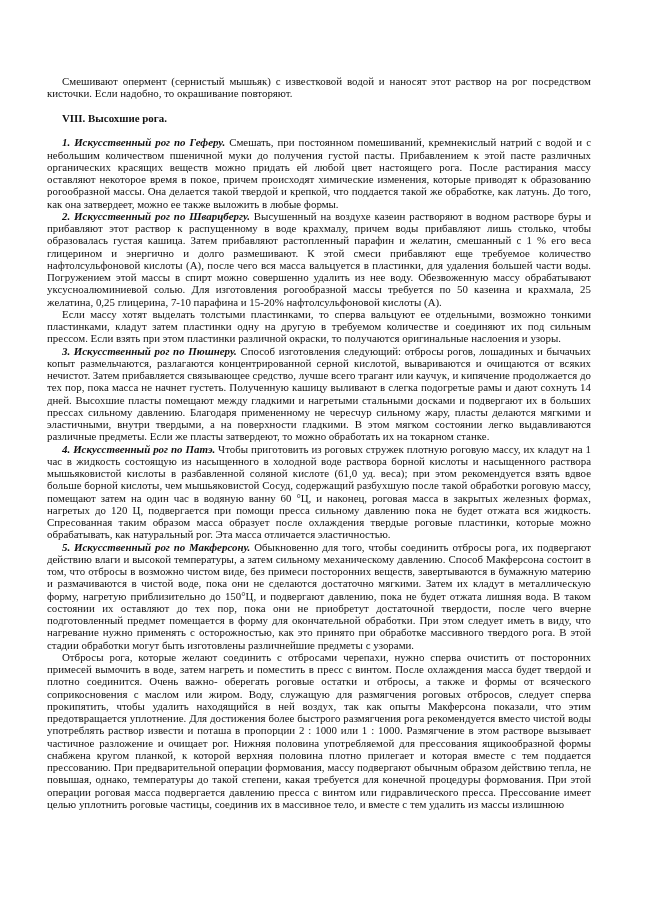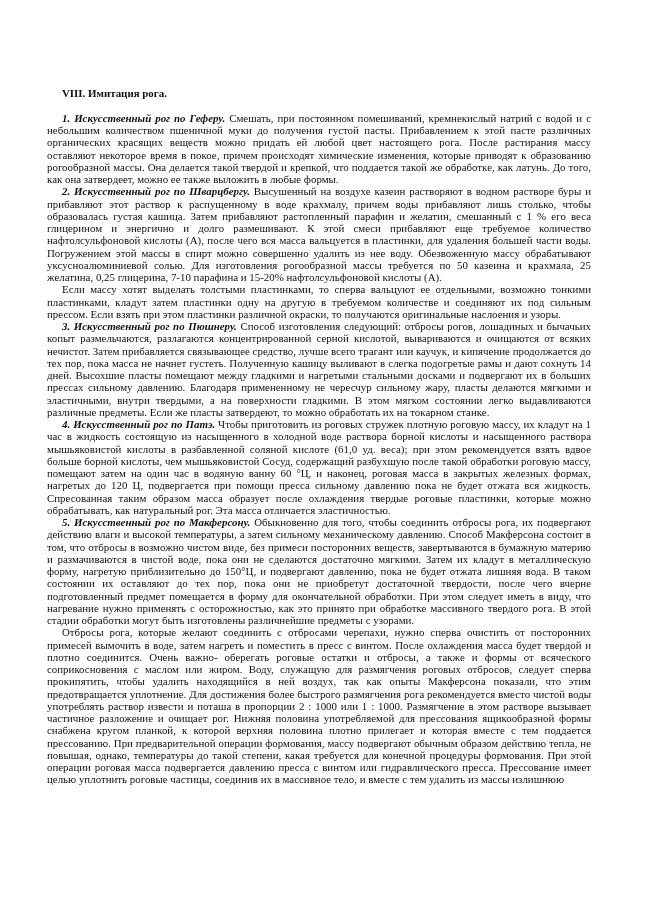--- a/index.html
+++ b/index.html
@@ -44,22 +44,23 @@
   }
   .page b.item-title {
     font-weight: bold;
     font-style: italic;
   }
 </style>
 </head>
 <body>
 
 <div class="page">
+  <p class="indent">Смешивают опермент (сернистый мышьяк) с известковой водой и наносят этот раствор на рог посредством кисточки. Если надобно, то окрашивание повторяют.</p>
   <p class="blank"></p>
-  <h2 class="section-heading">VIII. Имитация рога.</h2>
+  <h2 class="section-heading">VIII. Высохшие рога.</h2>
   <p class="blank"></p>
 
   <p class="indent"><b class="item-title">1. Искусственный рог по Геферу.</b><span> Смешать, при постоянном помешиваний, кремнекислый натрий с водой и с небольшим количеством пшеничной муки до получения густой пасты. Прибавлением к этой пасте различных органических красящих веществ можно придать ей любой цвет настоящего рога. После растирания массу оставляют некоторое время в покое, причем происходят химические изменения, которые приводят к образованию рогообразной массы. Она делается такой твердой и крепкой, что поддается такой же обработке, как латунь. До того, как она затвердеет, можно ее также выложить в любые формы.</span></p>
 
   <p class="indent"><b class="item-title">2. Искусственный рог по Шварцбергу.</b><span> Высушенный на воздухе казеин растворяют в водном растворе буры и прибавляют этот раствор к распущенному в воде крахмалу, причем воды прибавляют лишь столько, чтобы образовалась густая кашица. Затем прибавляют растопленный парафин и желатин, смешанный с 1 % его веса глицерином и энергично и долго размешивают. К этой смеси прибавляют еще требуемое количество нафтолсульфоновой кислоты (А), после чего вся масса вальцуется в пластинки, для удаления большей части воды. Погружением этой массы в спирт можно совершенно удалить из нее воду. Обезвоженную массу обрабатывают уксусноалюминиевой солью. Для изготовления рогообразной массы требуется по 50 казеина и крахмала, 25 желатина, 0,25 глицерина, 7-10 парафина и 15-20% нафтолсульфоновой кислоты (А).</span></p>
 
   <p class="indent"><span>Если массу хотят выделать толстыми пластинками, то сперва вальцуют ее отдельными, возможно тонкими пластинками, кладут затем пластинки одну на другую в требуемом количестве и соединяют их под сильным прессом. Если взять при этом пластинки различной окраски, то получаются оригинальные наслоения и узоры.</span></p>
 
   <p class="indent"><b class="item-title">3. Искусственный рог по Пюшнеру.</b><span> Способ изготовления следующий: отбросы рогов, лошадиных и бычачьих копыт размельчаются, разлагаются концентрированной серной кислотой, вывариваются и очищаются от всяких нечистот. Затем прибавляется связывающее средство, лучше всего трагант или каучук, и кипячение продолжается до тех пор, пока масса не начнет густеть. Полученную кашицу выливают в слегка подогретые рамы и дают сохнуть 14 дней. Высохшие пласты помещают между гладкими и нагретыми стальными досками и подвергают их в больших прессах сильному давлению. Благодаря примененному не чересчур сильному жару, пласты делаются мягкими и эластичными,  внутри твердыми, а на поверхности гладкими. В этом мягком состоянии легко выдавливаются различные предметы. Если же пласты затвердеют, то можно обработать их на токарном станке.</span></p>
 

